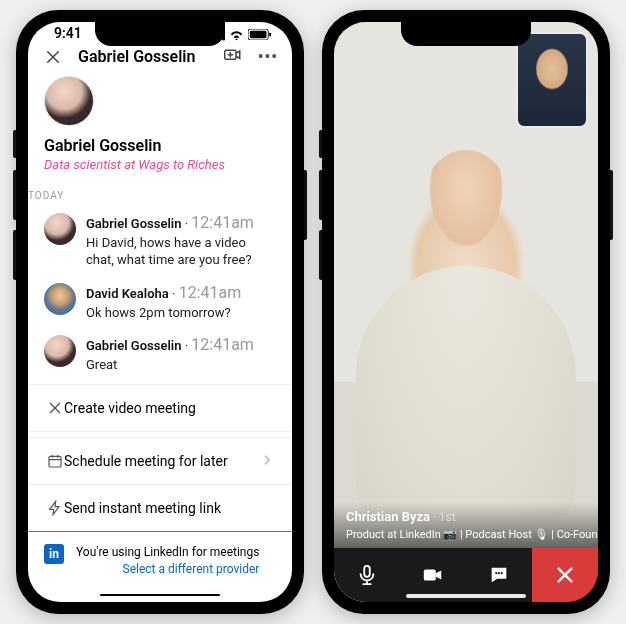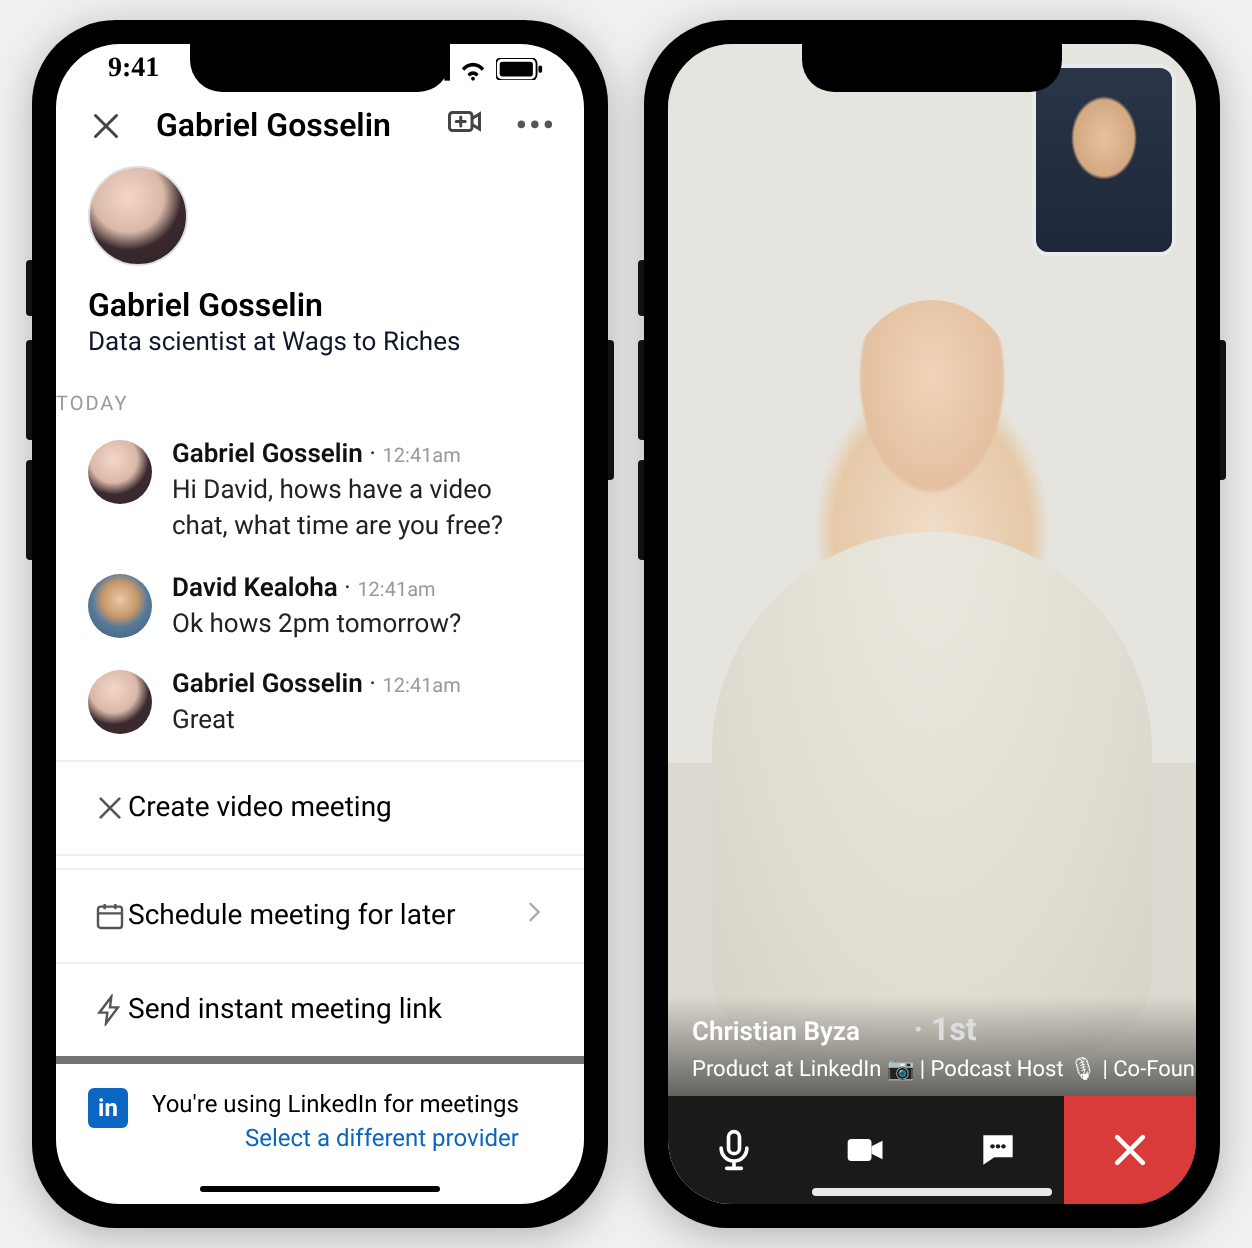--- a/index.html
+++ b/index.html
@@ -59,21 +59,20 @@
     z-index: 100;
   }
   .status-bar {
     height: 38px;
     display: flex;
     justify-content: space-between;
     align-items: center;
     padding: 0 20px 0 26px;
     font-size: 14px;
     font-weight: 600;
-    font-family: Liberation Serif, serif;
   }
   .status-right { display:flex; gap:4px; align-items:center; }
   .signal-icon, .wifi-icon, .battery-icon { display:inline-block; }
   .signal-icon { width:17px; height:11px; }
   .wifi-icon { width:15px; height:11px; }
   .battery-icon { width:24px; height:12px; }
 
   
   .nav-bar {
     height: 44px;
@@ -87,57 +86,57 @@
   .dots { font-size:16px; letter-spacing:1px; color:#555; font-weight:700; }
 
   .profile-block { padding: 6px 16px 10px; }
   .avatar-lg {
     width: 50px; height:50px; border-radius:50%;
     background: radial-gradient(circle at 40% 30%, #f4d7c9 0%, #d9b8a8 40%, #3a2a2e 60%, #2b1f24 100%);
     margin-bottom: 10px;
     border:1px solid #ddd;
   }
   .profile-name { font-size:16px; font-weight:600; margin-bottom:2px; }
-  .profile-sub { font-size:13px; color:#0f172a; }
+  .profile-sub { font-size:13px; color:#ec4899;font-style:italic; }
 
   .today-div {
     text-align:left;
     font-size:10px;
     letter-spacing:1px;
     color:#9a9a9a;
     padding:8px 0;
     position:relative;
   }
 
   .msg { display:flex; gap:10px; padding:4px 16px 10px; }
   .avatar-sm {
     width:32px; height:32px; border-radius:50%;
     flex-shrink:0;
   }
   .avatar-gg { background: radial-gradient(circle at 40% 30%, #f4d7c9 0%, #d9b8a8 40%, #3a2a2e 60%); }
   .avatar-dk { background: radial-gradient(circle at 50% 40%, #e8c9a8 0%, #c89868 35%, #5a7a9a 55%, #3a5a7a 100%); }
   .msg-body { flex:1; }
   .msg-head { font-size:13px; color:#333; margin-bottom:2px; }
   .msg-head .author { font-weight:600; color:#111; }
-  .msg-head .time { color:#999; font-size:10px; }
+  .msg-head .time { color:#999; font-size:16px; }
   .msg-text { font-size:13px; color:#222; line-height:1.35; }
 
   .option-row {
     display:flex; align-items:center; 
     padding: 14px 18px;
     border-top:1px solid #eee;
     font-size:14px;
   }
   .option-row .opt-icon { width:18px; height:18px; display:flex; align-items:center; justify-content:center; color:#555; flex-shrink:0; }
   .option-row .chev { margin-left:auto; color:#aaa; }
   .gap-row { height:10px; border-top:1px solid #eee; }
 
   .provider-row {
     margin-top:auto;
-    border-top:4px solid #737373;
+    border-top:1px solid #737373;
     padding:12px 16px;
     display:flex; gap:12px;
     font-size:12px;
   }
   .in-badge {
     width:20px; height:20px;
     background:#0a66c2; color:#fff;
     font-weight:700; font-size:12px;
     display:flex; align-items:center; justify-content:center;
     border-radius:3px;
@@ -186,21 +185,21 @@
   .caption {
     position:absolute; left:0; right:0; bottom:54px;
     padding:6px 12px;
     background: linear-gradient(transparent, rgba(0,0,0,0.55));
     color:#fff;
     font-size:11px; line-height:1.4;
     z-index:5;
     white-space:nowrap; overflow:hidden;
   }
   .caption .cname { font-weight:600; font-size:13px; }
-  .caption .deg { font-weight:700; color:#ddd; font-size:16px;margin-left:24px; }
+  .caption .deg { font-weight:400; color:#ddd; font-size:12px; }
   .call-bar {
     position:absolute; left:0; right:0; bottom:0;
     height:54px;
     background:#1a1a1a;
     display:flex;
     z-index:6;
   }
   .call-btn {
     flex:1;
     display:flex; align-items:center; justify-content:center;

